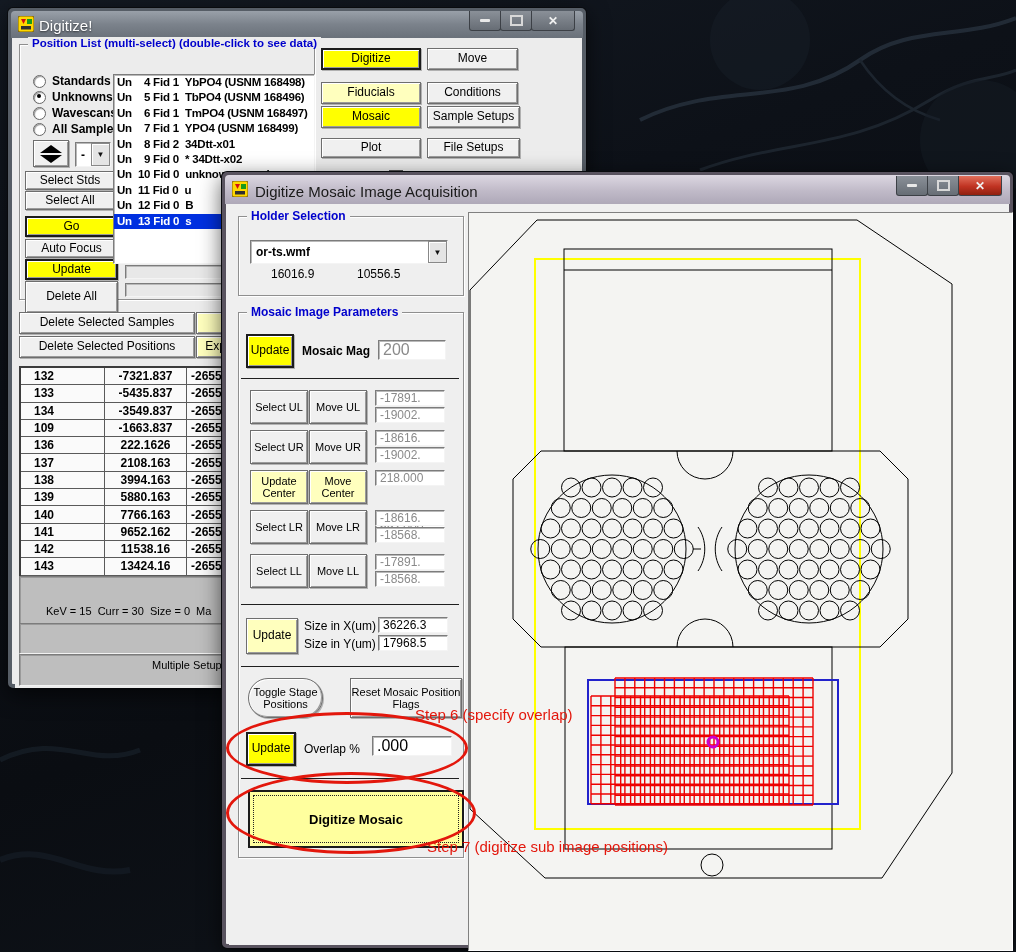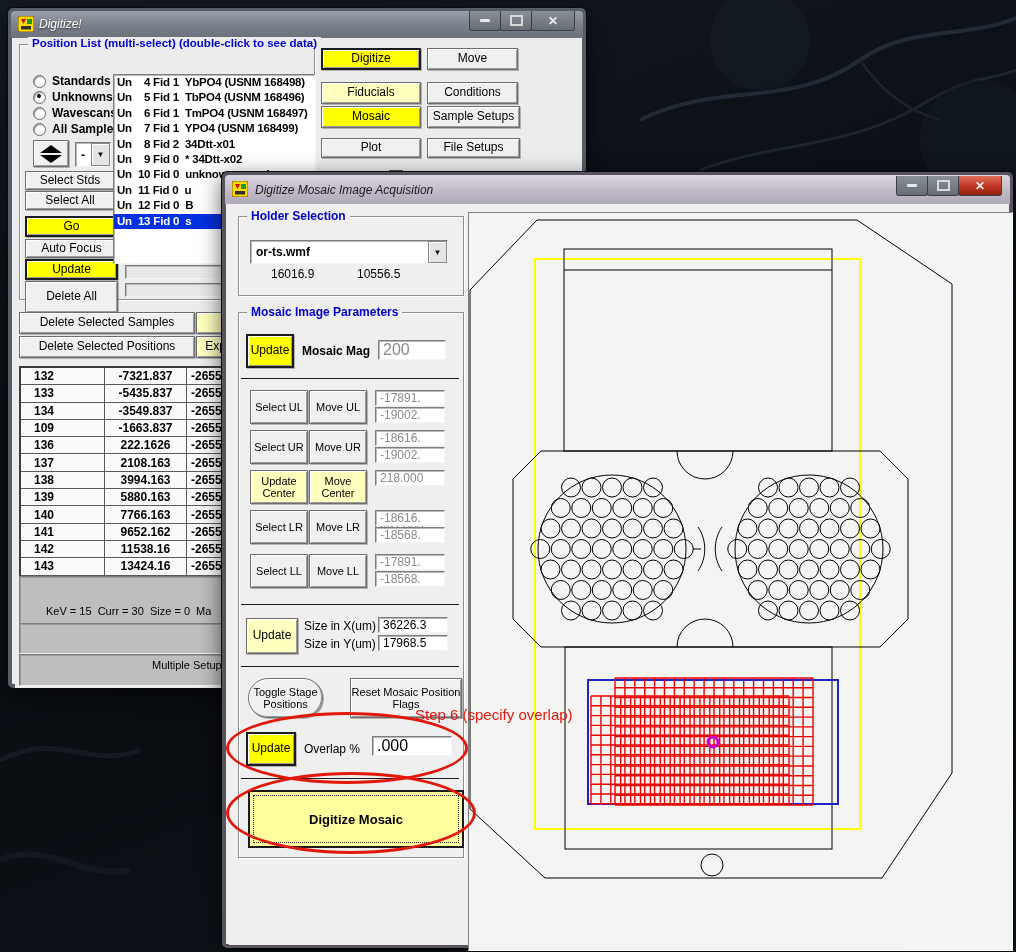--- a/index.html
+++ b/index.html
@@ -9,21 +9,21 @@
   .abs{position:absolute;box-sizing:border-box;}
   
   .window{position:absolute;box-sizing:border-box;border-radius:5px;
     box-shadow:0 6px 22px rgba(0,0,0,.65),0 0 0 1px #0c0e12;}
   .win-main{border:4px solid #565d66;background:#ECECEC;}
   .win-dlg{border:4px solid #59535f;background:#EFEFEF;}
   .titlebar{position:absolute;left:-1px;top:-1px;right:-1px;box-sizing:border-box;
     border-radius:4px 4px 0 0;}
   .tb-main{height:27px;background:linear-gradient(#99a0a9,#7b828b 50%,#6a717a);}
   .tb-dlg{height:29px;background:linear-gradient(#dcd7e1,#c0bac8 55%,#aea8b8);padding-left:48px;}
-  .tb-title{position:absolute;top:6px;font-size:12px;white-space:nowrap;font-style:italic;}
+  .tb-title{position:absolute;top:6px;font-size:15px;white-space:nowrap;}
   .tb-main .tb-title{color:#fff;left:28px;text-shadow:0 1px 2px rgba(0,0,0,.6);}
   .tb-dlg .tb-title{color:#1a1a1a;left:30px;}
   .appicon{position:absolute;left:7px;top:5px;width:16px;height:16px;}
   .capbtns{position:absolute;top:0;right:8px;display:flex;}
   .capbtn{width:30px;height:19px;border:1px solid #3c4046;border-top:none;
     background:linear-gradient(#8a9098,#676d75);border-radius:0 0 3px 3px;margin-left:-1px;
     display:flex;align-items:center;justify-content:center;}
   .capbtn .bar{width:10px;height:3px;background:#e8e8e8;border-radius:1px;}
   .capbtn .sq{width:9px;height:7px;border:2px solid #d8d8d8;}
   .capbtn .xx{color:#f0f0f0;font-size:12px;font-weight:bold;line-height:1;}
@@ -479,14 +479,15 @@
             <circle cx="244" cy="529" r="5" stroke="#CC00CC" stroke-width="3" fill="none"></circle>
             <circle cx="243" cy="652" r="11" stroke="#000000" fill="none"></circle>
           </svg>
       </div>
     </div>
   </div>
 
   <div class="red-ellipse" style="left:226px;top:712px;width:236px;height:66px;"></div>
   <div class="red-ellipse" style="left:226px;top:772px;width:244px;height:76px;"></div>
   <div class="red-note" style="left:415px;top:706px;">Step 6 (specify overlap)</div>
+  <div class="red-note" style="left:427px;top:838px;">Step 7 (digitize sub image positions)</div>
 
 </div>
 
 </body></html>

